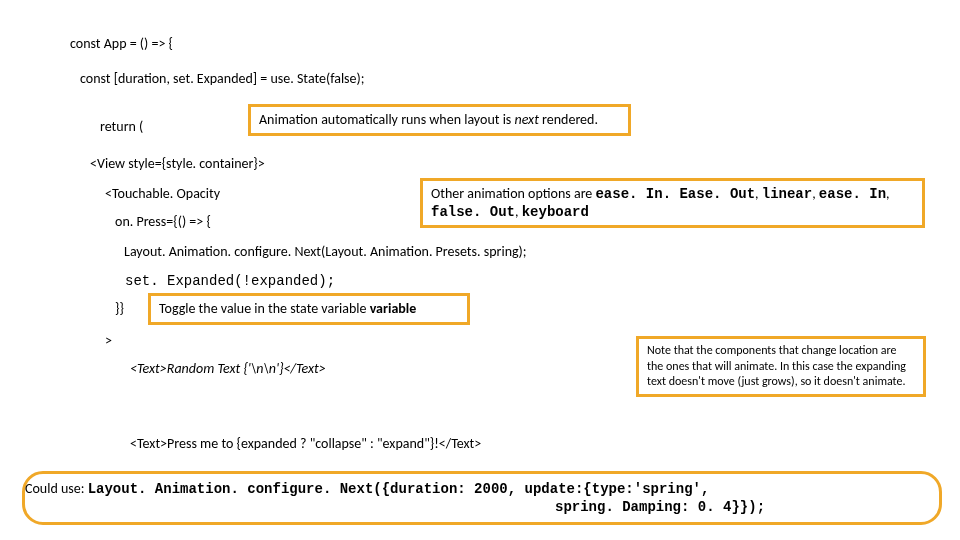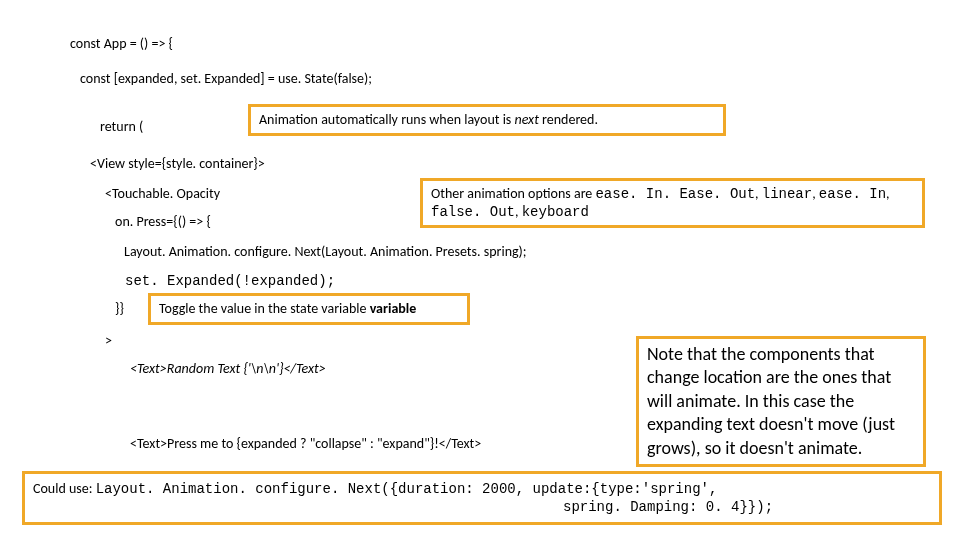--- a/index.html
+++ b/index.html
@@ -16,52 +16,52 @@
   .code-line { position: absolute; white-space: nowrap; }
   .callout {
     position: absolute;
     border: 3px solid #f0a828;
     background: #fff;
     padding: 4px 8px;
     line-height: 1.3;
   }
   b { font-weight: bold; }
   em { font-style: italic; }
-  .mono { font-family: "Courier New", monospace; font-weight: normal; }
+  .mono { font-family: "Courier New", monospace; font-weight: bold; }
 </style>
 </head>
 <body>
 
 <div class="code-line" style="left:70px; top:35px;">const App = () =&gt; {</div>
-<div class="code-line" style="left:80px; top:70px;">const [expanded, set. Expanded] = use. State(false);</div>
+<div class="code-line" style="left:80px; top:70px;">const [duration, set. Expanded] = use. State(false);</div>
 <div class="code-line" style="left:100px; top:118px;">return (</div>
 <div class="code-line" style="left:90px; top:155px;">&lt;View style={style. container}&gt;</div>
 <div class="code-line" style="left:105px; top:185px;">&lt;Touchable. Opacity</div>
 <div class="code-line" style="left:115px; top:213px;">on. Press={() =&gt; {</div>
 <div class="code-line" style="left:124px; top:243px;">Layout. Animation. configure. Next(Layout. Animation. Presets. spring);</div>
 <div class="code-line" style="left:125px; top:273px;font-family:Liberation Mono, monospace;">set. Expanded(!expanded);</div>
 <div class="code-line" style="left:115px; top:300px;">}}</div>
 <div class="code-line" style="left:105px; top:332px;">&gt;</div>
 <div class="code-line" style="left:130px; top:360px;font-style:italic;">&lt;Text&gt;Random Text {'\n\n'}&lt;/Text&gt;</div>
 <div class="code-line" style="left:130px; top:395px;margin-top:40px;">&lt;Text&gt;Press me to {expanded ? "collapse" : "expand"}!&lt;/Text&gt;</div>
 
-<div class="callout" style="left:248px; top:104px; width:478px;">
+<div class="callout" style="left:248px; top:104px; width:383px;">
   <span>Animation automatically runs when layout is </span><em>next</em><span> rendered.</span>
 </div>
 
 <div class="callout" style="left:420px; top:178px; width:505px;">
   <span>Other animation options are </span><span class="mono">ease. In. Ease. Out</span><span>, </span><span class="mono">linear</span><span>, </span><span class="mono">ease. In</span><span>, </span><span class="mono">false. Out</span><span>, </span><span class="mono">keyboard</span>
 </div>
 
 <div class="callout" style="left:148px; top:293px; width:322px;">
   <span>Toggle the value in the state variable </span><b>variable</b>
 </div>
 
-<div class="callout" style="left:636px; top:336px; width:290px; font-size:18px;">Note that the components that change location are the ones that will animate.  In this case the expanding text doesn't move (just grows), so it doesn't animate.</div>
+<div class="callout" style="left:636px; top:336px; width:290px; font-size:12px;">Note that the components that change location are the ones that will animate.  In this case the expanding text doesn't move (just grows), so it doesn't animate.</div>
 
-<div class="callout" style="left:22px; top:471px; width:920px; padding:6px 8px;">
+<div class="callout" style="left:22px; top:471px; width:920px; padding:6px 0;border-radius:21px;">
   <div>
     <span>Could use: </span><span class="mono">Layout. Animation. configure. Next({duration: 2000,  update:{type:'spring',</span>
   </div>
   <div style="padding-left:530px;">
     <span class="mono">spring. Damping: 0. 4}});</span>
   </div>
 </div>
 
 </body></html>

